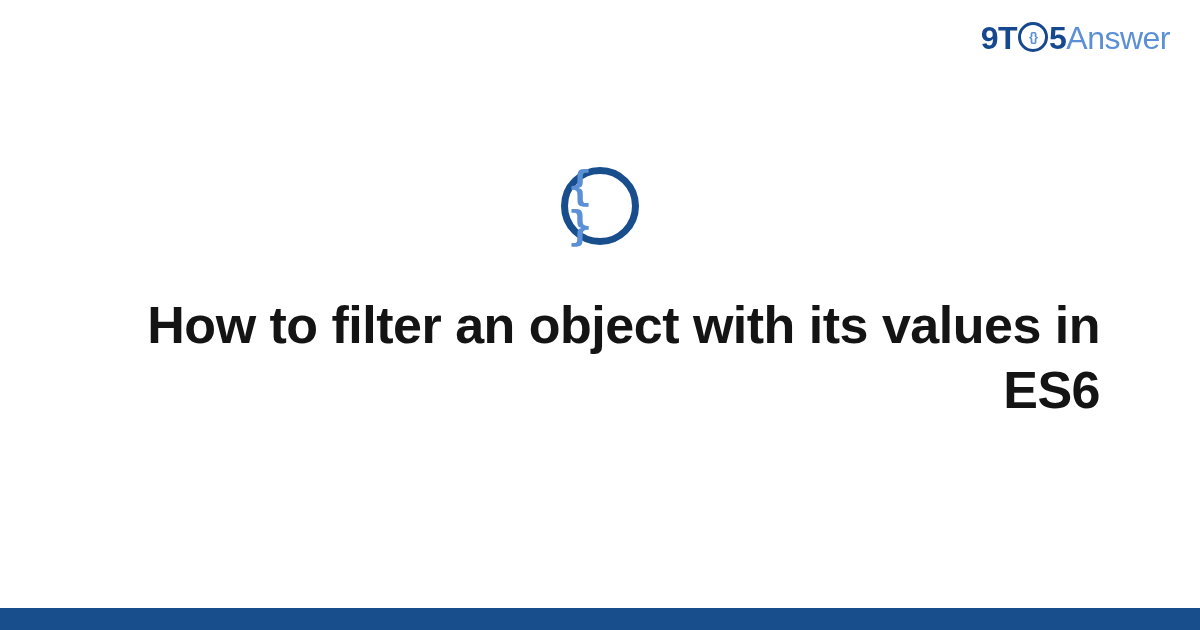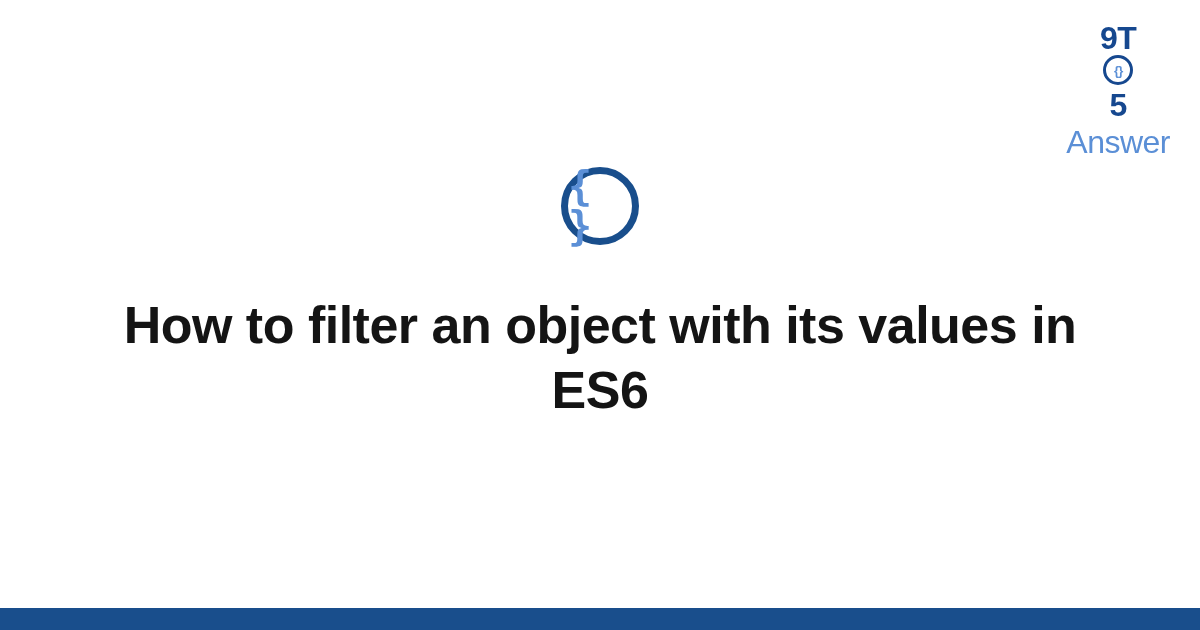--- a/index.html
+++ b/index.html
@@ -1,15 +1,15 @@
 <!DOCTYPE html>
 <html><head>
 <meta charset="utf-8">
 <style>
-  * { margin: 0; padding: 0; box-sizing: border-box; flex-direction: column; }
+  * { margin: 0; padding: 0; box-sizing: border-box; }
   html, body { width: 1200px; height: 630px; overflow: hidden; }
   body {
     background: #ffffff;
     font-family: -apple-system, BlinkMacSystemFont, "Segoe UI", Helvetica, Arial, sans-serif;
     position: relative;
   }
   .header {
     position: absolute;
     top: 20px;
     right: 30px;
@@ -65,21 +65,21 @@
     font-weight: 700;
     color: #5b8fd6;
     letter-spacing: -2px;
     font-family: Consolas, Monaco, monospace;
     line-height: 1;
   }
   .title {
     color: #141414;
     font-size: 52px;
     font-weight: 700;
-    text-align: center;
+    text-align: right;
     line-height: 1.25;
     max-width: 1000px;
     letter-spacing: -0.5px;
   }
   .footer-bar {
     position: absolute;
     left: 0; right: 0; bottom: 0;
     height: 22px;
     background: #194e8c;
   }

